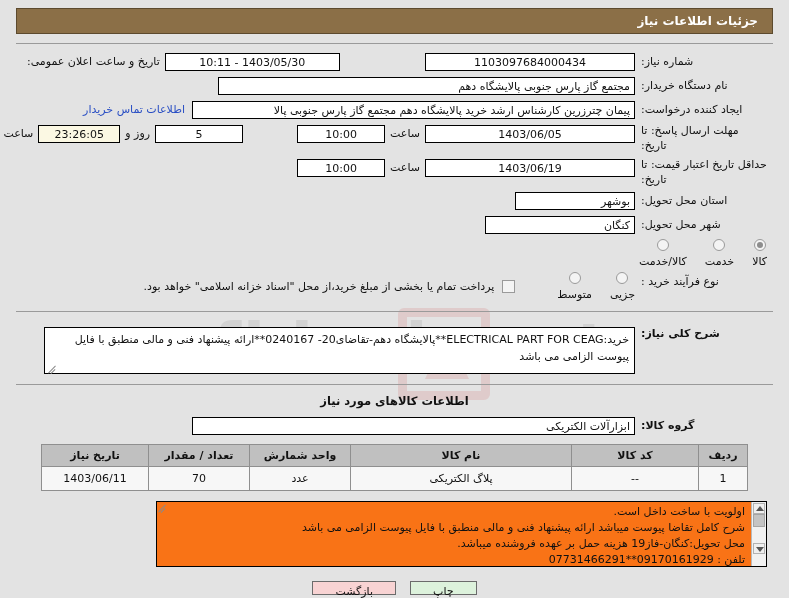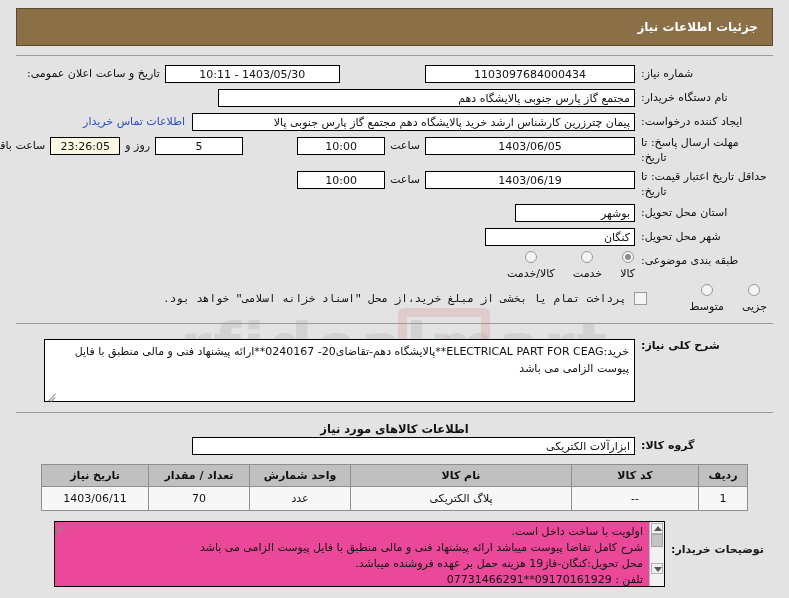--- a/index.html
+++ b/index.html
@@ -59,21 +59,21 @@
     border-right: 22px solid transparent;
     border-left: 22px solid transparent;
     border-bottom: 46px solid rgba(214,150,150,0.30);
   }
 
   
   .header-band {
     position: relative;
     z-index: 2;
     margin: 8px 16px 0 16px;
-    height: 38px;
+    height: 26px;
     background: #8b6f47;
     border: 1px solid #5c4a2e;
     box-sizing: border-box;
     display: flex;
     align-items: center;
     justify-content: flex-start;
     padding: 0 14px;
   }
   .header-title {
     color: #ffffff;
@@ -138,21 +138,21 @@
   .tbox-cream {
     background: #fbf8e3;
   }
 
   .w-num   { width: 210px; }
   .w-org   { width: 417px; text-align: right; }
   .w-req   { width: 443px; text-align: right; }
   .w-date  { width: 210px; }
   .w-time  { width: 88px; }
   .w-days  { width: 88px; }
-  .w-count { width: 70px; }
+  .w-count { width: 82px; }
   .w-prov  { width: 120px; text-align: right; }
   .w-city  { width: 150px; text-align: right; }
   .w-pub   { width: 175px; }
   .w-group { width: 443px; text-align: right; }
 
   .inline-txt {
     font-size: 11px;
     color: #111;
     padding: 0 5px;
     white-space: nowrap;
@@ -208,30 +208,29 @@
     background: #f4f4f4;
     box-sizing: border-box;
     display: inline-block;
     flex: 0 0 13px;
   }
   .chk-note {
     font-size: 11px;
     color: #111;
     padding-right: 8px;
     white-space: nowrap;
-    font-family: Liberation Mono, monospace;
   }
 
   
   .descbox {
     border: 1px solid #000;
     background: #fff;
     width: 591px;
     min-height: 38px;
-    padding: 3px 5px 24px 5px;
+    padding: 3px 5px 8px 5px;
     box-sizing: border-box;
     font-size: 11px;
     line-height: 1.55;
     color: #111;
     text-align: right;
     position: relative;
   }
   .resize-grip {
     position: absolute;
     left: 2px; bottom: 1px;
@@ -247,21 +246,21 @@
   }
   .resize-grip:before { width: 10px; left: 0; top: 6px; }
   .resize-grip:after  { width: 6px; left: 3px; top: 8px; }
 
   
   .section-head {
     text-align: center;
     font-size: 11.5px;
     font-weight: bold;
     color: #111;
-    margin: 9px 0 0 0;
+    margin: 9px 0 8px 0;
   }
   .lbl-strong { font-weight: bold; }
 
   
   .table-wrap {
     margin: 8px auto 0 auto;
     width: 707px;
   }
   table.goods {
     border-collapse: collapse;
@@ -307,21 +306,21 @@
     padding-left: 6px;
     padding-top: 22px;
     font-weight: bold;
     font-size: 11px;
   }
   .notes-box {
     position: relative;
     width: 611px;
     height: 66px;
     border: 1px solid #000;
-    background: #ec4899;
+    background: #f97316;
     box-sizing: border-box;
     overflow: hidden;
     display: flex;
   }
   .notes-text {
     flex: 1 1 auto;
     padding: 2px 6px 0 2px;
     font-size: 11px;
     line-height: 1.45;
     color: #111;
@@ -459,40 +458,40 @@
     </div>
 
     <div class="row">
       <div class="lbl">شهر محل تحویل:</div>
       <div class="fieldzone">
         <div class="tbox w-city rt">کنگان</div>
       </div>
     </div>
 
     <div class="row">
-      <div class="lbl">طبقه بندی موضوعی:</div>
       <div class="fieldzone">
         <div class="radio-group">
           <span class="radio-item">
             <span class="radio on"></span>
             <span class="radio-label">کالا</span>
           </span>
           <span class="radio-item">
             <span class="radio"></span>
             <span class="radio-label">خدمت</span>
           </span>
           <span class="radio-item">
             <span class="radio"></span>
             <span class="radio-label">کالا/خدمت</span>
           </span>
         </div>
       </div>
     </div>
 
     <div class="row">
+      <div class="lbl">نوع فرآیند خرید :</div>
       <div class="fieldzone">
         <div class="radio-group">
           <span class="radio-item">
             <span class="radio"></span>
             <span class="radio-label">جزیی</span>
           </span>
           <span class="radio-item">
             <span class="radio"></span>
             <span class="radio-label">متوسط</span>
           </span>
@@ -550,21 +549,20 @@
           <td>پلاگ الکتریکی</td>
           <td>عدد</td>
           <td>70</td>
           <td>1403/06/11</td>
         </tr>
       </tbody>
     </table>
   </div>
 
   <div class="notes-row">
-    <div class="notes-lbl">توضیحات خریدار:</div>
     <div class="notes-box">
       <div class="scroll-col">
         <span class="arrow-btn arrow-up"></span>
         <span class="scroll-thumb"></span>
         <span class="scroll-spacer"></span>
         <span class="arrow-btn arrow-down"></span>
         <span class="resize-grip" style="position:static;margin-top:2px;"></span>
       </div>
       <div class="notes-text">اولویت با ساخت داخل است.
 شرح کامل تقاضا پیوست میباشد ارائه پیشنهاد فنی و مالی منطبق با فایل پیوست الزامی می باشد

